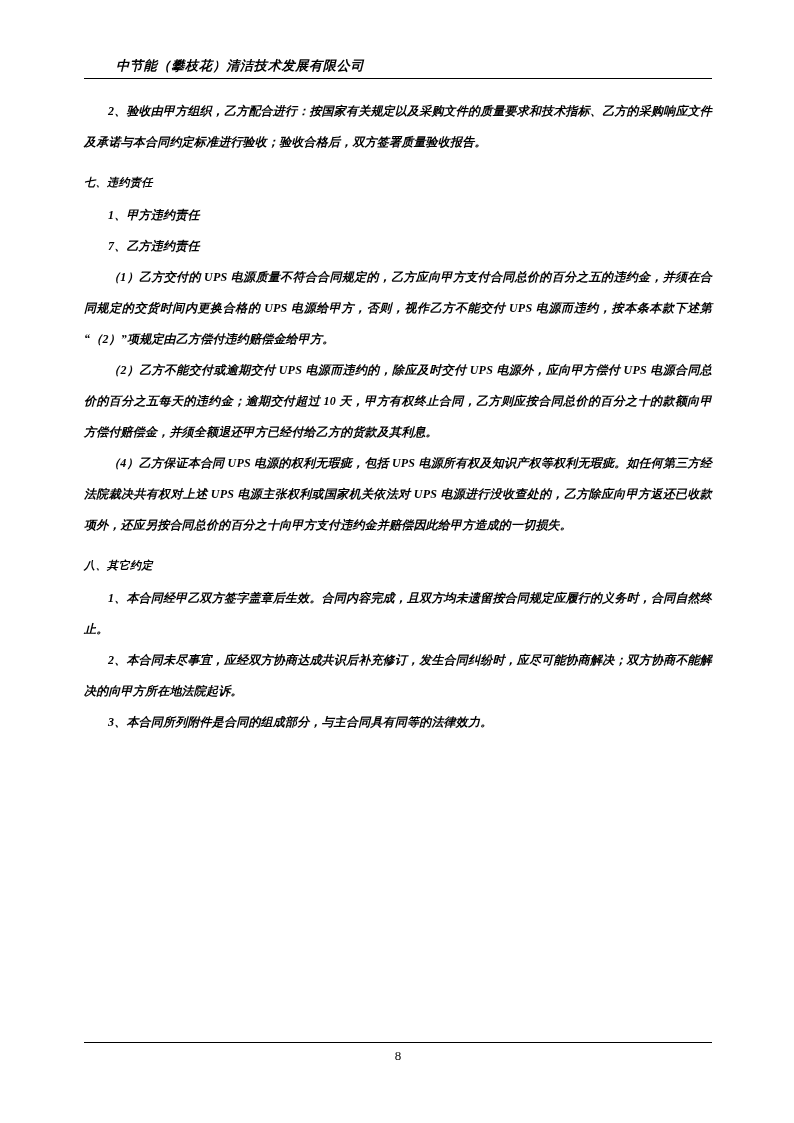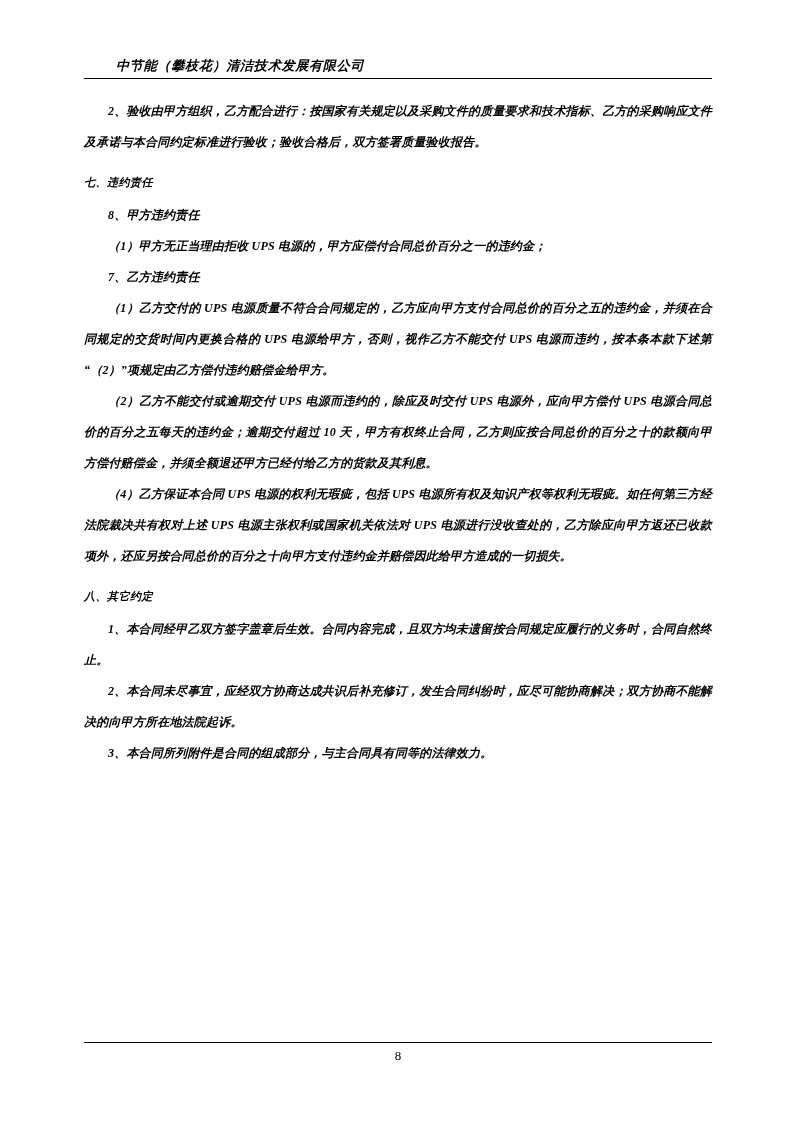--- a/index.html
+++ b/index.html
@@ -103,22 +103,21 @@
       <div class="header-text">中节能（攀枝花）清洁技术发展有限公司</div>
       <div class="header-rule"></div>
     </div>
 
     <div class="doc-body">
 
       <p class="para">2、验收由甲方组织，乙方配合进行：按国家有关规定以及采购文件的质量要求和技术指标、乙方的采购响应文件及承诺与本合同约定标准进行验收；验收合格后，双方签署质量验收报告。</p>
 
       <h2 class="section">七、违约责任</h2>
 
-      <p class="para">8、甲方违约责任</p>
-      <p class="para">（1）甲方无正当理由拒收 UPS 电源的，甲方应偿付合同总价百分之一的违约金；</p>
+      <p class="para">1、甲方违约责任</p>
 
       <p class="para">7、乙方违约责任</p>
       <p class="para">（1）乙方交付的 UPS 电源质量不符合合同规定的，乙方应向甲方支付合同总价的百分之五的违约金，并须在合同规定的交货时间内更换合格的 UPS 电源给甲方，否则，视作乙方不能交付 UPS 电源而违约，按本条本款下述第“（2）”项规定由乙方偿付违约赔偿金给甲方。</p>
       <p class="para">（2）乙方不能交付或逾期交付 UPS 电源而违约的，除应及时交付 UPS 电源外，应向甲方偿付 UPS 电源合同总价的百分之五每天的违约金；逾期交付超过 10 天，甲方有权终止合同，乙方则应按合同总价的百分之十的款额向甲方偿付赔偿金，并须全额退还甲方已经付给乙方的货款及其利息。</p>
       <p class="para">（4）乙方保证本合同 UPS 电源的权利无瑕疵，包括 UPS 电源所有权及知识产权等权利无瑕疵。如任何第三方经法院裁决共有权对上述 UPS 电源主张权利或国家机关依法对 UPS 电源进行没收查处的，乙方除应向甲方返还已收款项外，还应另按合同总价的百分之十向甲方支付违约金并赔偿因此给甲方造成的一切损失。</p>
 
       <h2 class="section">八、其它约定</h2>
 
       <p class="para">1、本合同经甲乙双方签字盖章后生效。合同内容完成，且双方均未遗留按合同规定应履行的义务时，合同自然终止。</p>
       <p class="para">2、本合同未尽事宜，应经双方协商达成共识后补充修订，发生合同纠纷时，应尽可能协商解决；双方协商不能解决的向甲方所在地法院起诉。</p>

